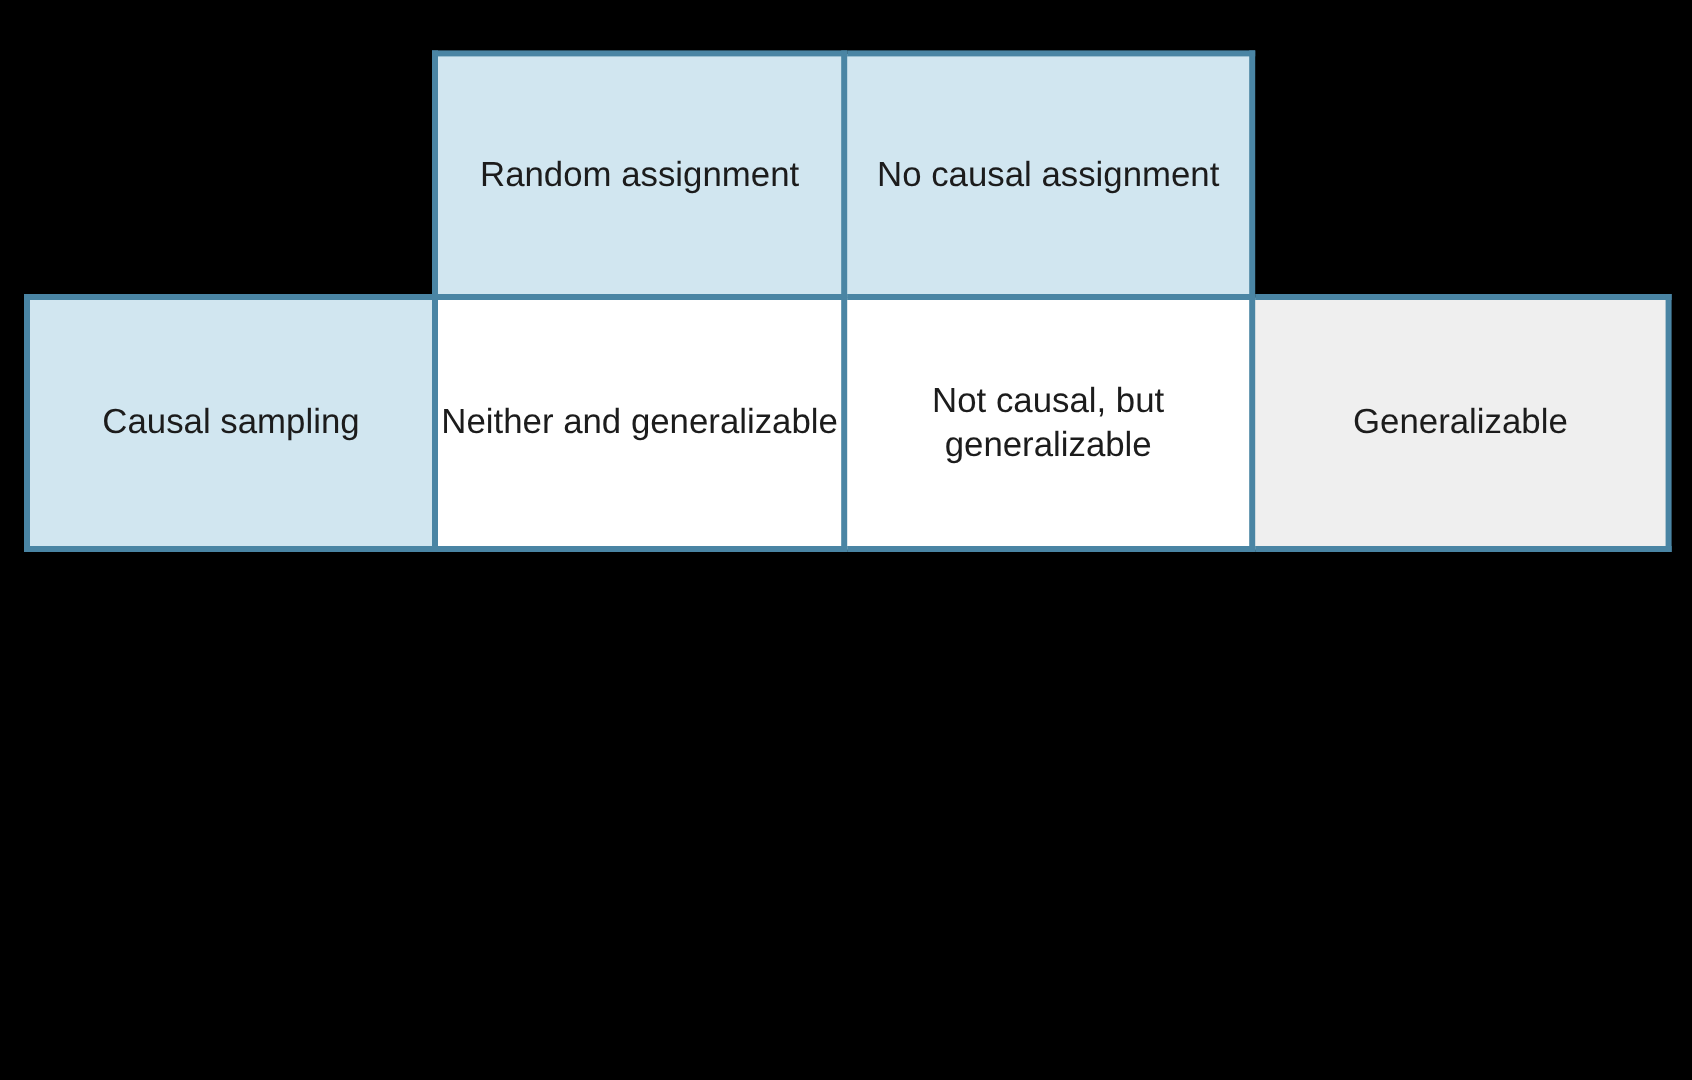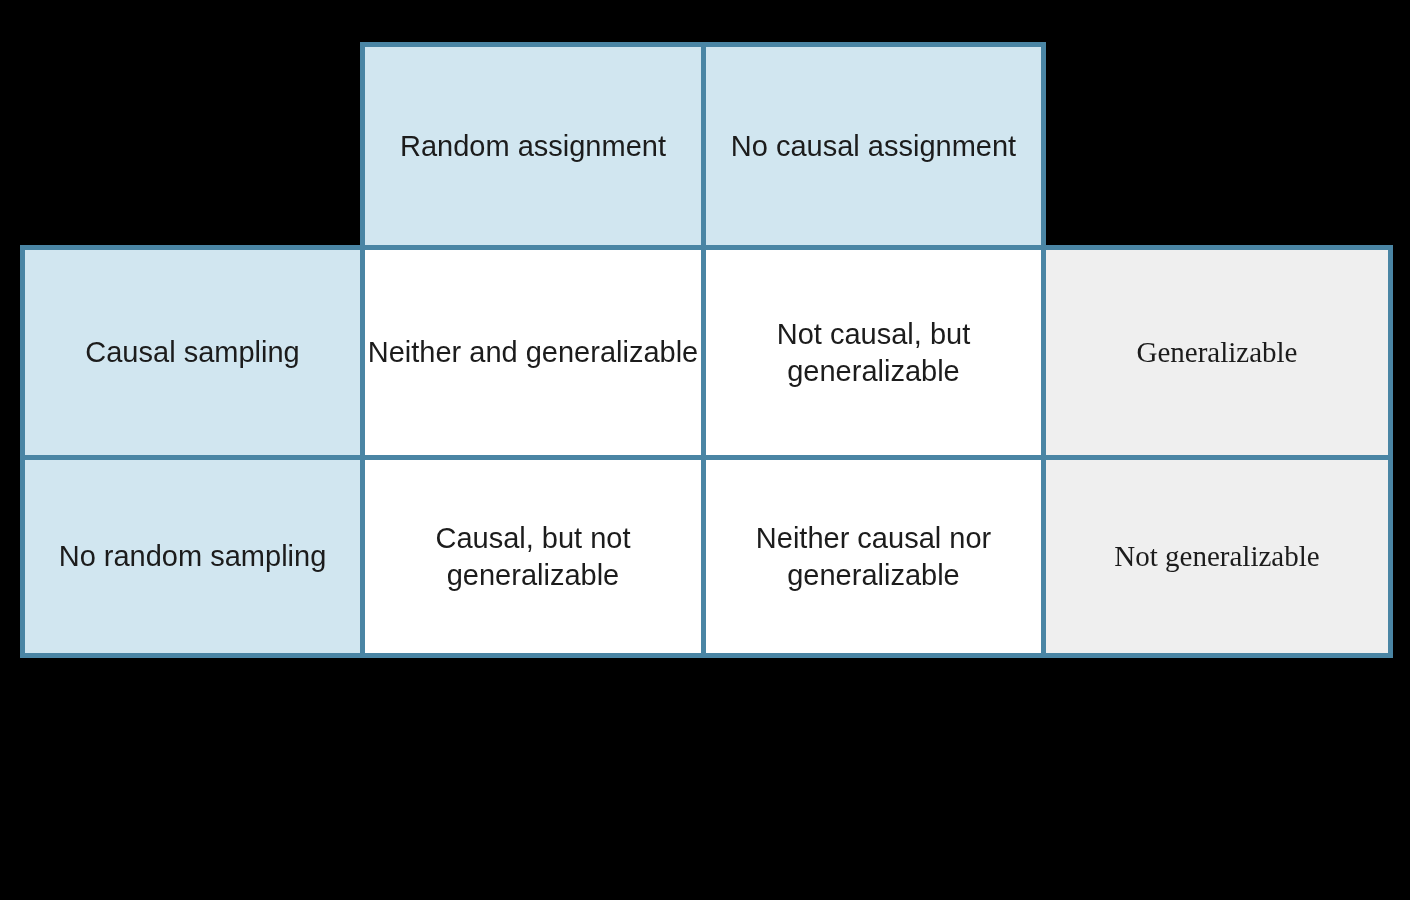--- a/index.html
+++ b/index.html
@@ -40,21 +40,21 @@
   }
   td.blank {
     border: none;
     background: transparent;
   }
   td.bordered {
     border: 5px solid var(--border);
   }
   td.blue  { background: var(--header-fill); }
   td.white { background: var(--cell-fill); }
-  td.gray  { background: var(--annotation-fill); font-family: Liberation Serif, serif; }
+  td.gray  { background: var(--annotation-fill); }
   tr.r1 { height: 203px; }
   tr.r2 { height: 210px; }
   tr.r3 { height: 198px; }
   tr.r4 { height: 208px; }
 </style>
 </head>
 <body>
 
 <table class="matrix">
   <colgroup>
@@ -69,20 +69,14 @@
       <td class="bordered blue">Random assignment</td>
       <td class="bordered blue">No causal assignment</td>
       <td class="blank"></td>
     </tr>
     <tr class="r2">
       <td class="bordered blue">Causal sampling</td>
       <td class="bordered white">Neither and generalizable</td>
       <td class="bordered white">Not causal, but generalizable</td>
       <td class="bordered gray">Generalizable</td>
     </tr>
-    <tr class="r3">
-      <td class="bordered blue">No random sampling</td>
-      <td class="bordered white">Causal, but not generalizable</td>
-      <td class="bordered white">Neither causal nor generalizable</td>
-      <td class="bordered gray">Not generalizable</td>
-    </tr>
   </tbody>
 </table>
 
 </body></html>

